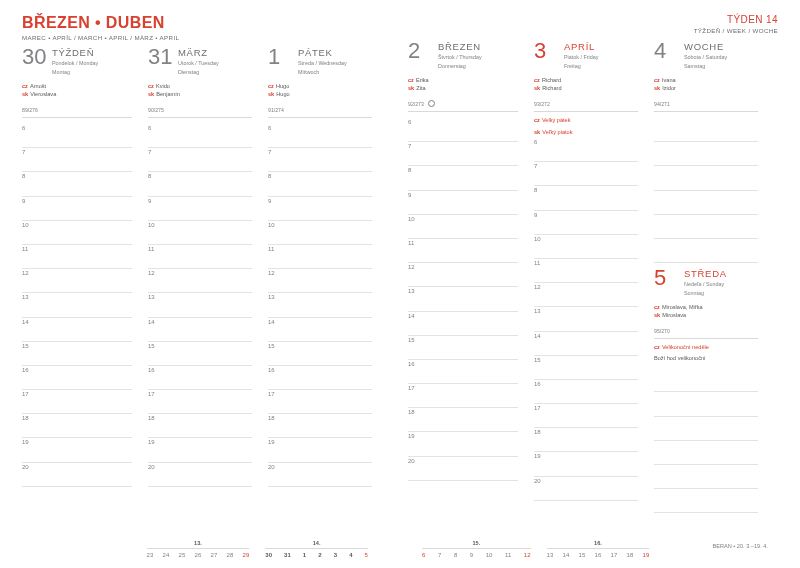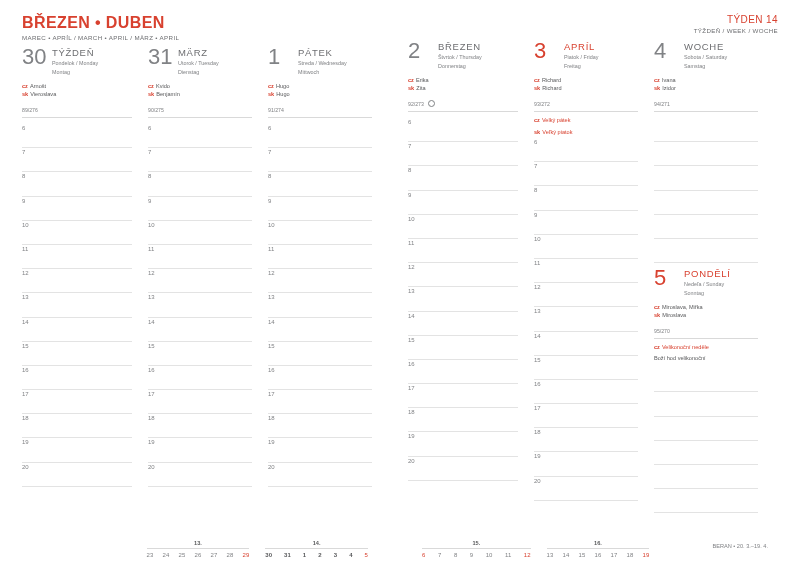--- a/index.html
+++ b/index.html
@@ -472,21 +472,21 @@
           <div class="hour blank"></div>
           <div class="hour blank"></div>
           <div class="hour blank"></div>
           <div class="hour blank"></div>
         </div>
 
         <div class="sunday-wrap">
           <div class="day-head" style="margin-top:4px;">
             <div class="day-num red">5</div>
             <div class="day-meta">
-              <div class="day-name red">PONDĚLÍ</div>
+              <div class="day-name red">STŘEDA</div>
               <div class="day-names-sub">Nedeľa / Sunday</div>
               <div class="day-names-sub">Sonntag</div>
             </div>
           </div>
           <div class="namedays">
             <div><span class="cc">cz</span><span>Miroslava, Miřka</span></div>
             <div><span class="cc">sk</span><span>Miroslava</span></div>
           </div>
           <div class="daycode">
             <span>95/270</span>

